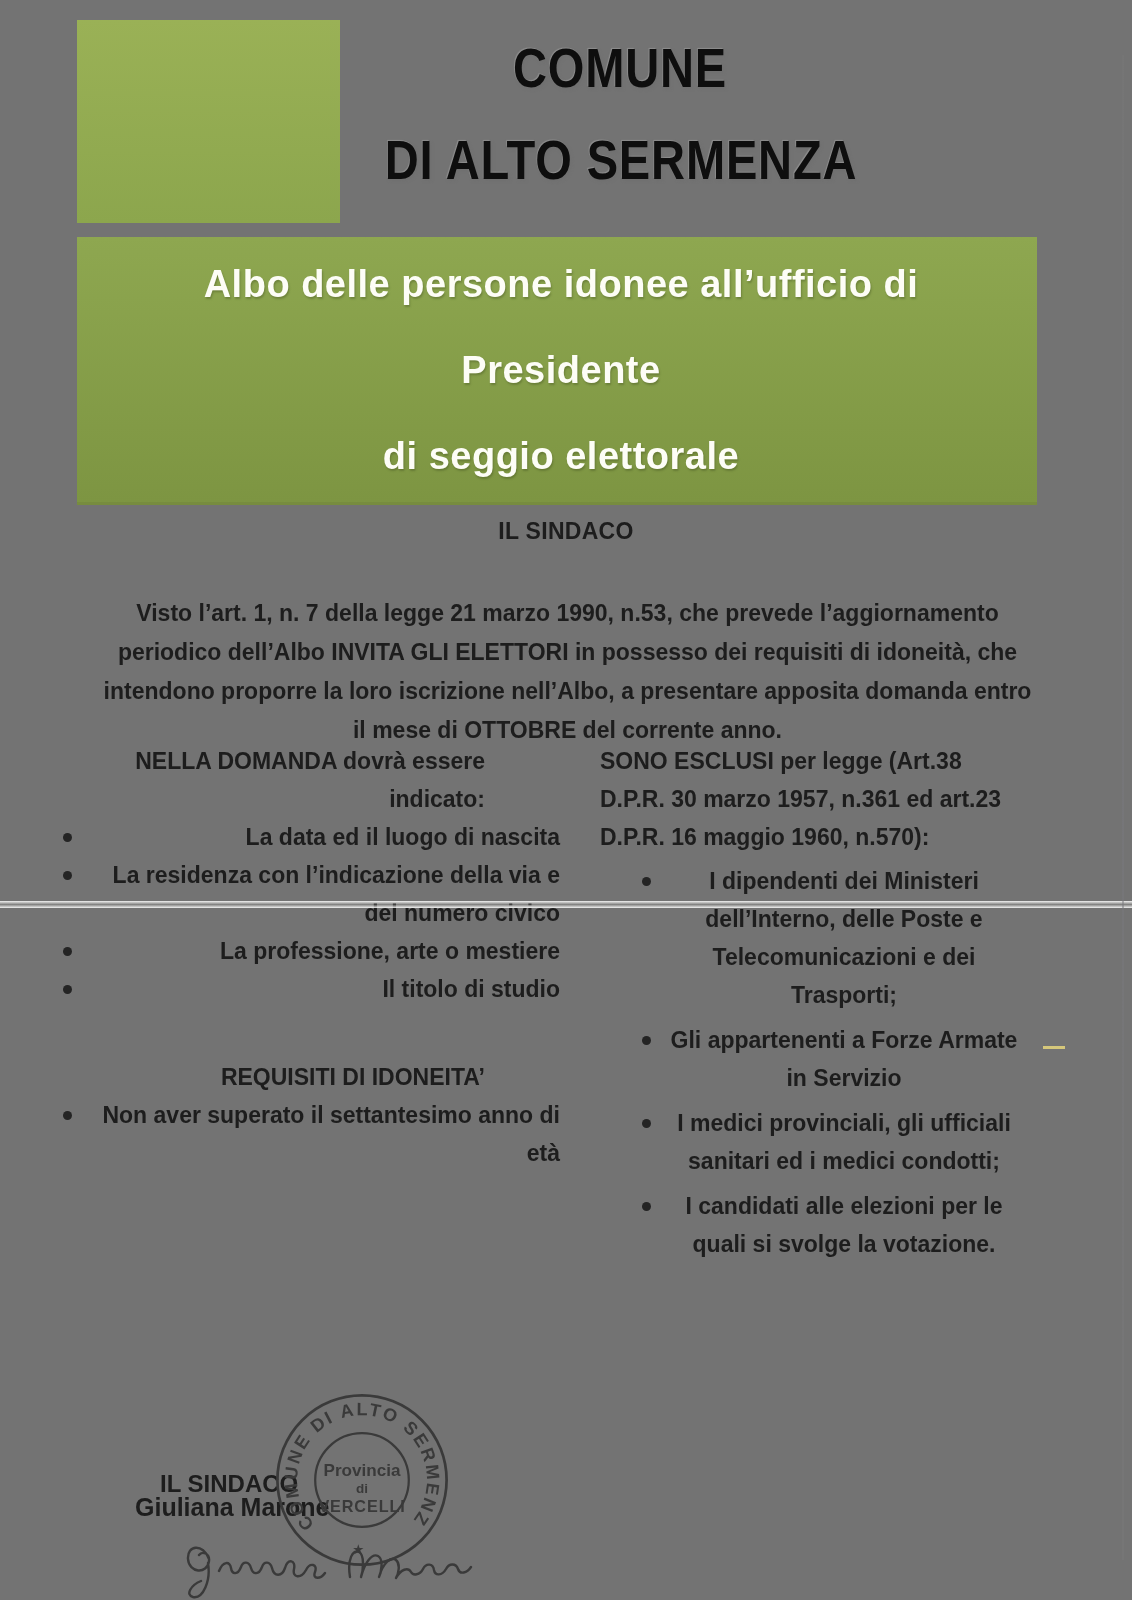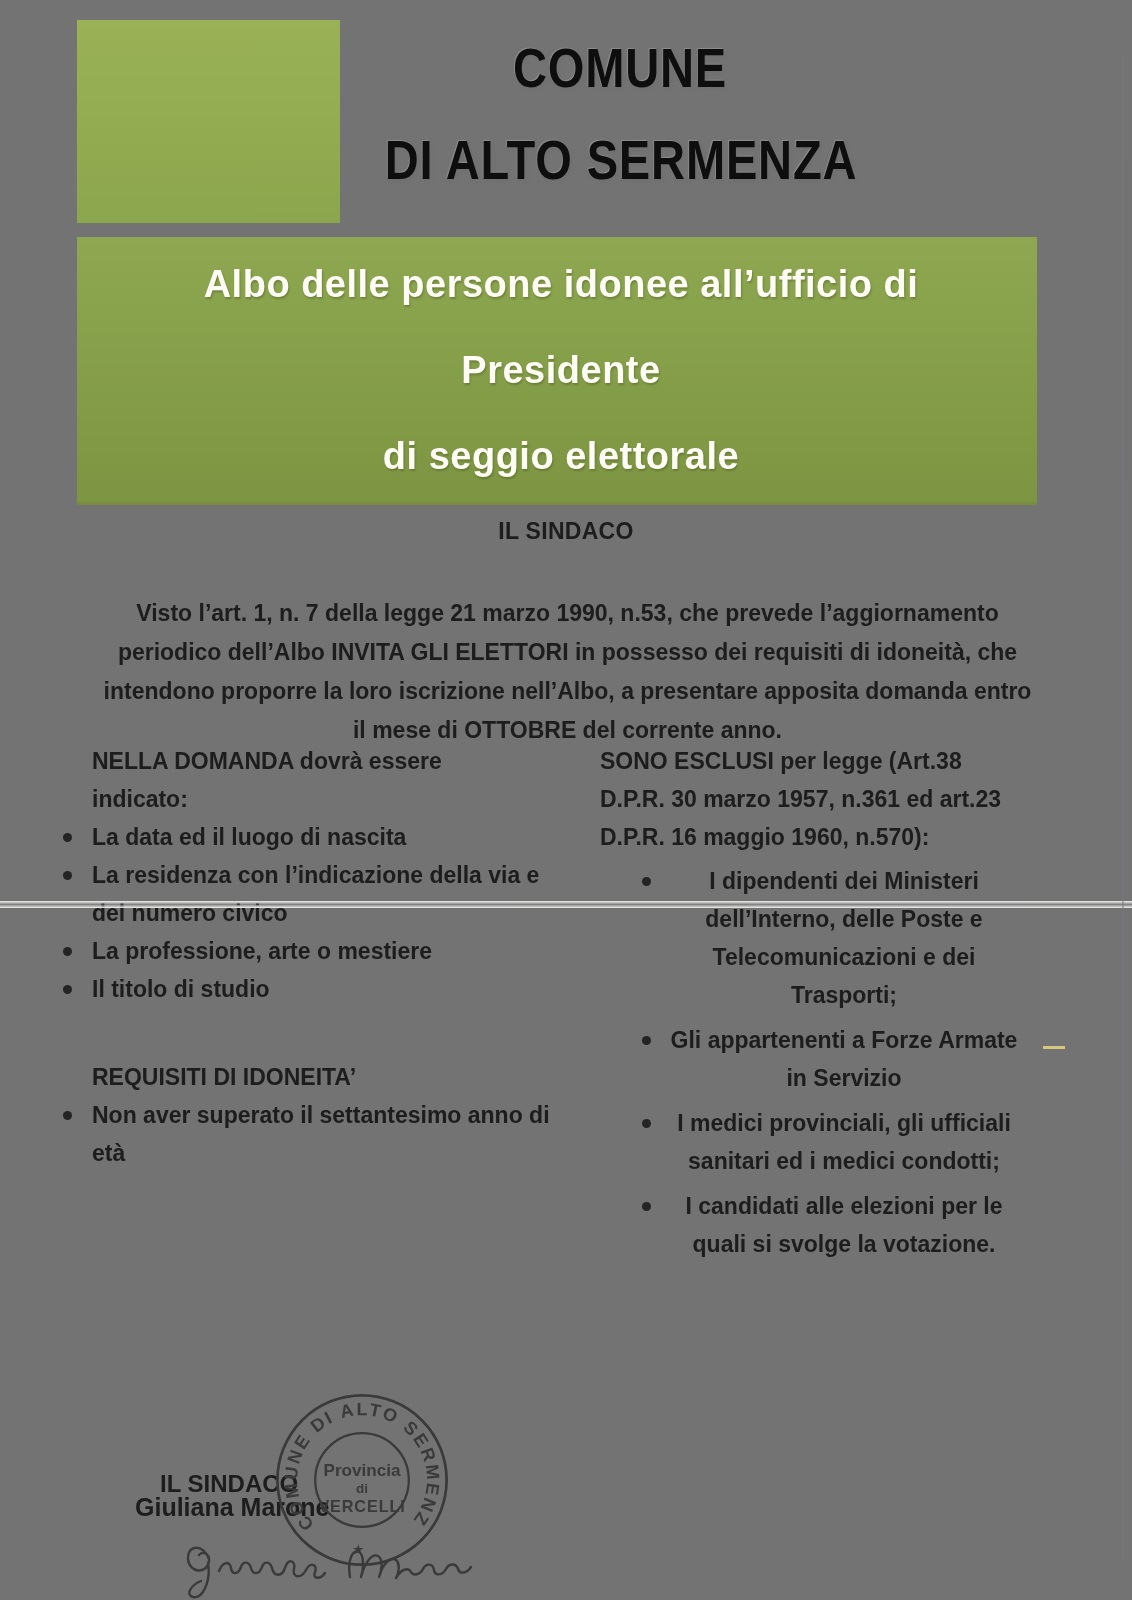--- a/index.html
+++ b/index.html
@@ -37,21 +37,21 @@
   .sindaco-heading {
     position:absolute; left:0; top:518px; width:1132px; text-align:center;
     font-size:23px; font-weight:bold; letter-spacing:0.3px;
   }
   .intro {
     position:absolute; left:95px; top:562px; width:945px;
     font-size:23px; font-weight:bold; line-height:39px; text-align:center;margin-top:32px;
   }
   
   .col { position:absolute; top:742px; font-size:23px; font-weight:bold; line-height:38px; }
-  .col-left  { left:55px;  width:505px; }
+  .col-left  { left:55px;  width:505px;text-align:right; }
   .col-right { left:600px; width:420px; }
   .col-heading { padding-left:37px; }
   .col-left .col-heading { max-width:430px; }
   .requisiti-heading { margin-top:50px; }
   ul.bullets { list-style:none; }
   ul.bullets li { position:relative; padding-left:37px; }
   ul.bullets li::before {
     content:""; position:absolute; left:8px; top:15px;
     width:9px; height:9px; border-radius:50%; background:#242424;
   }

